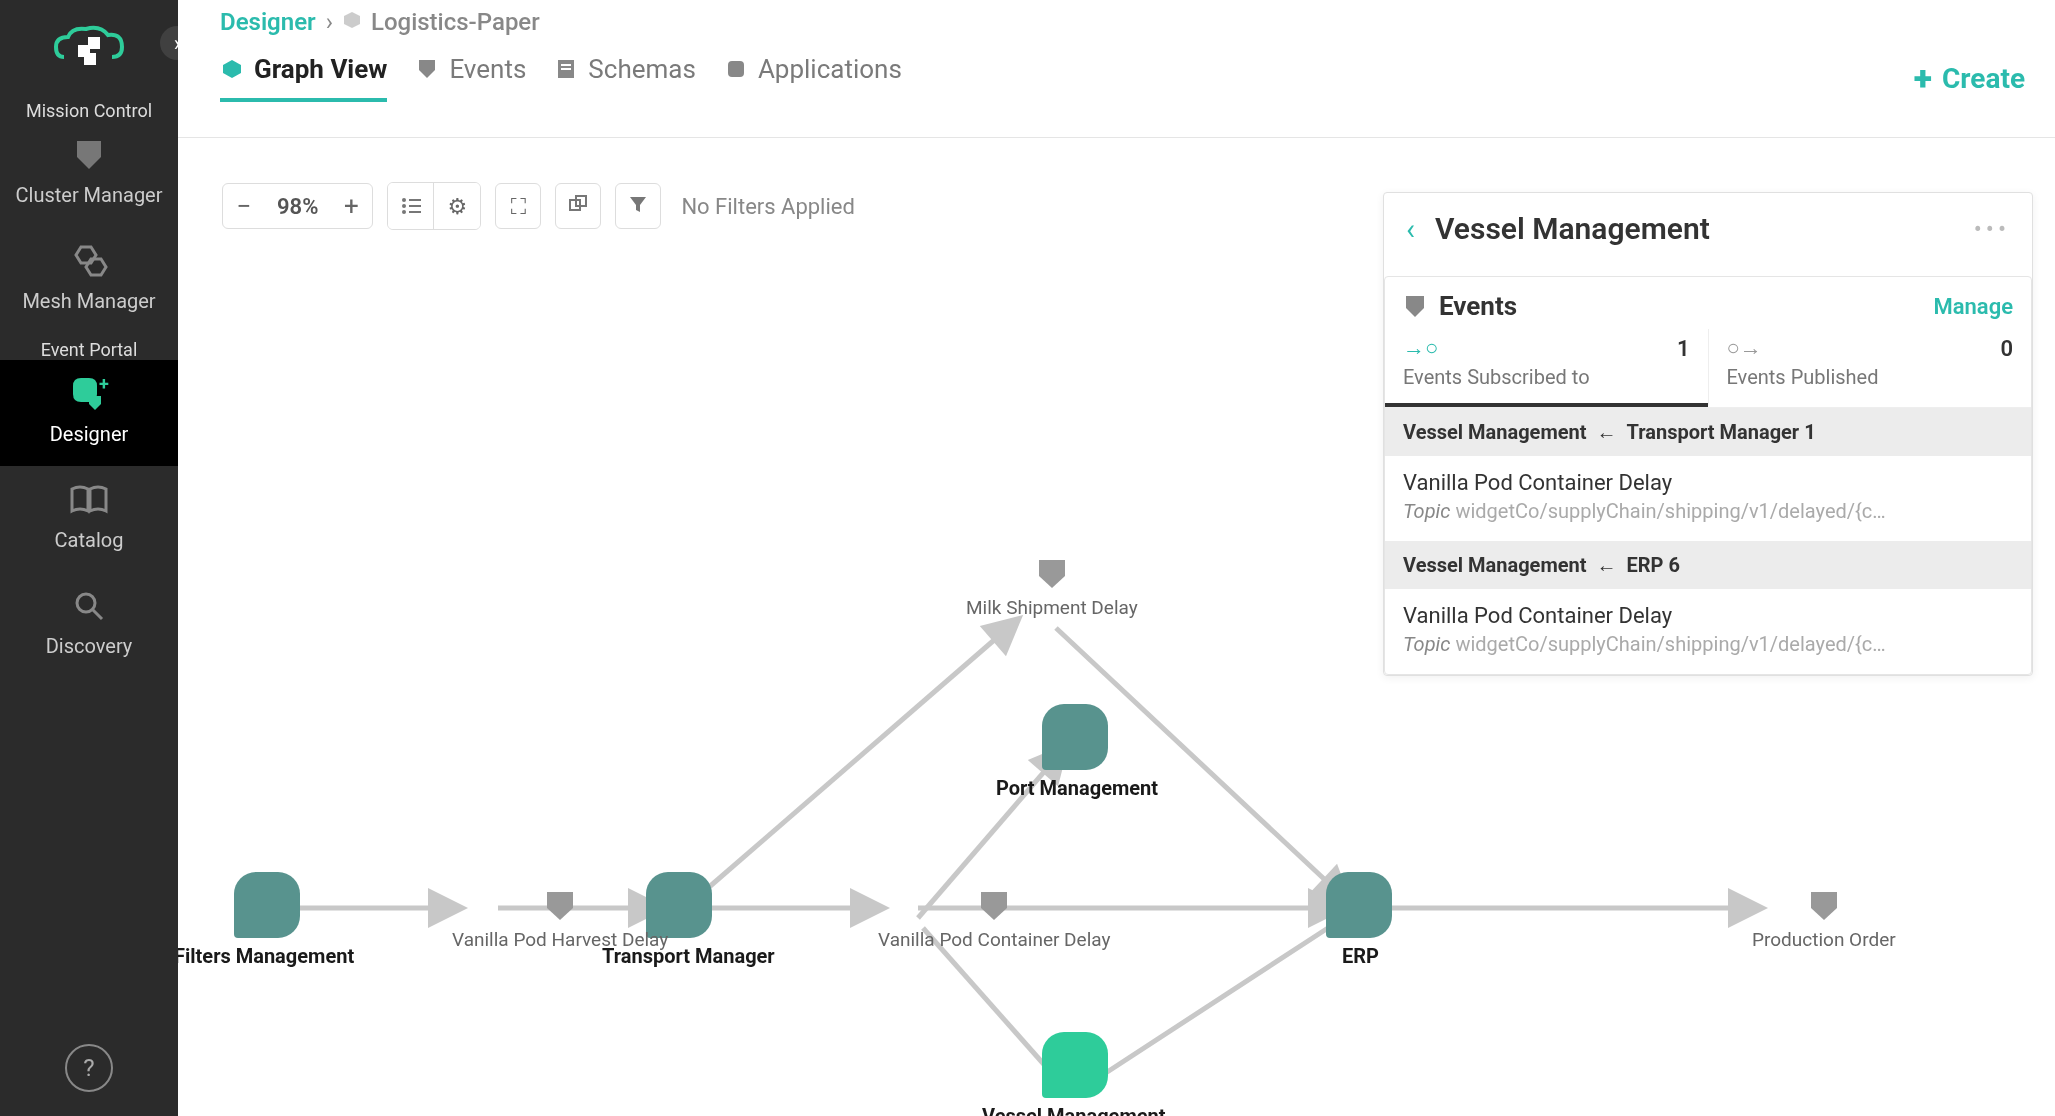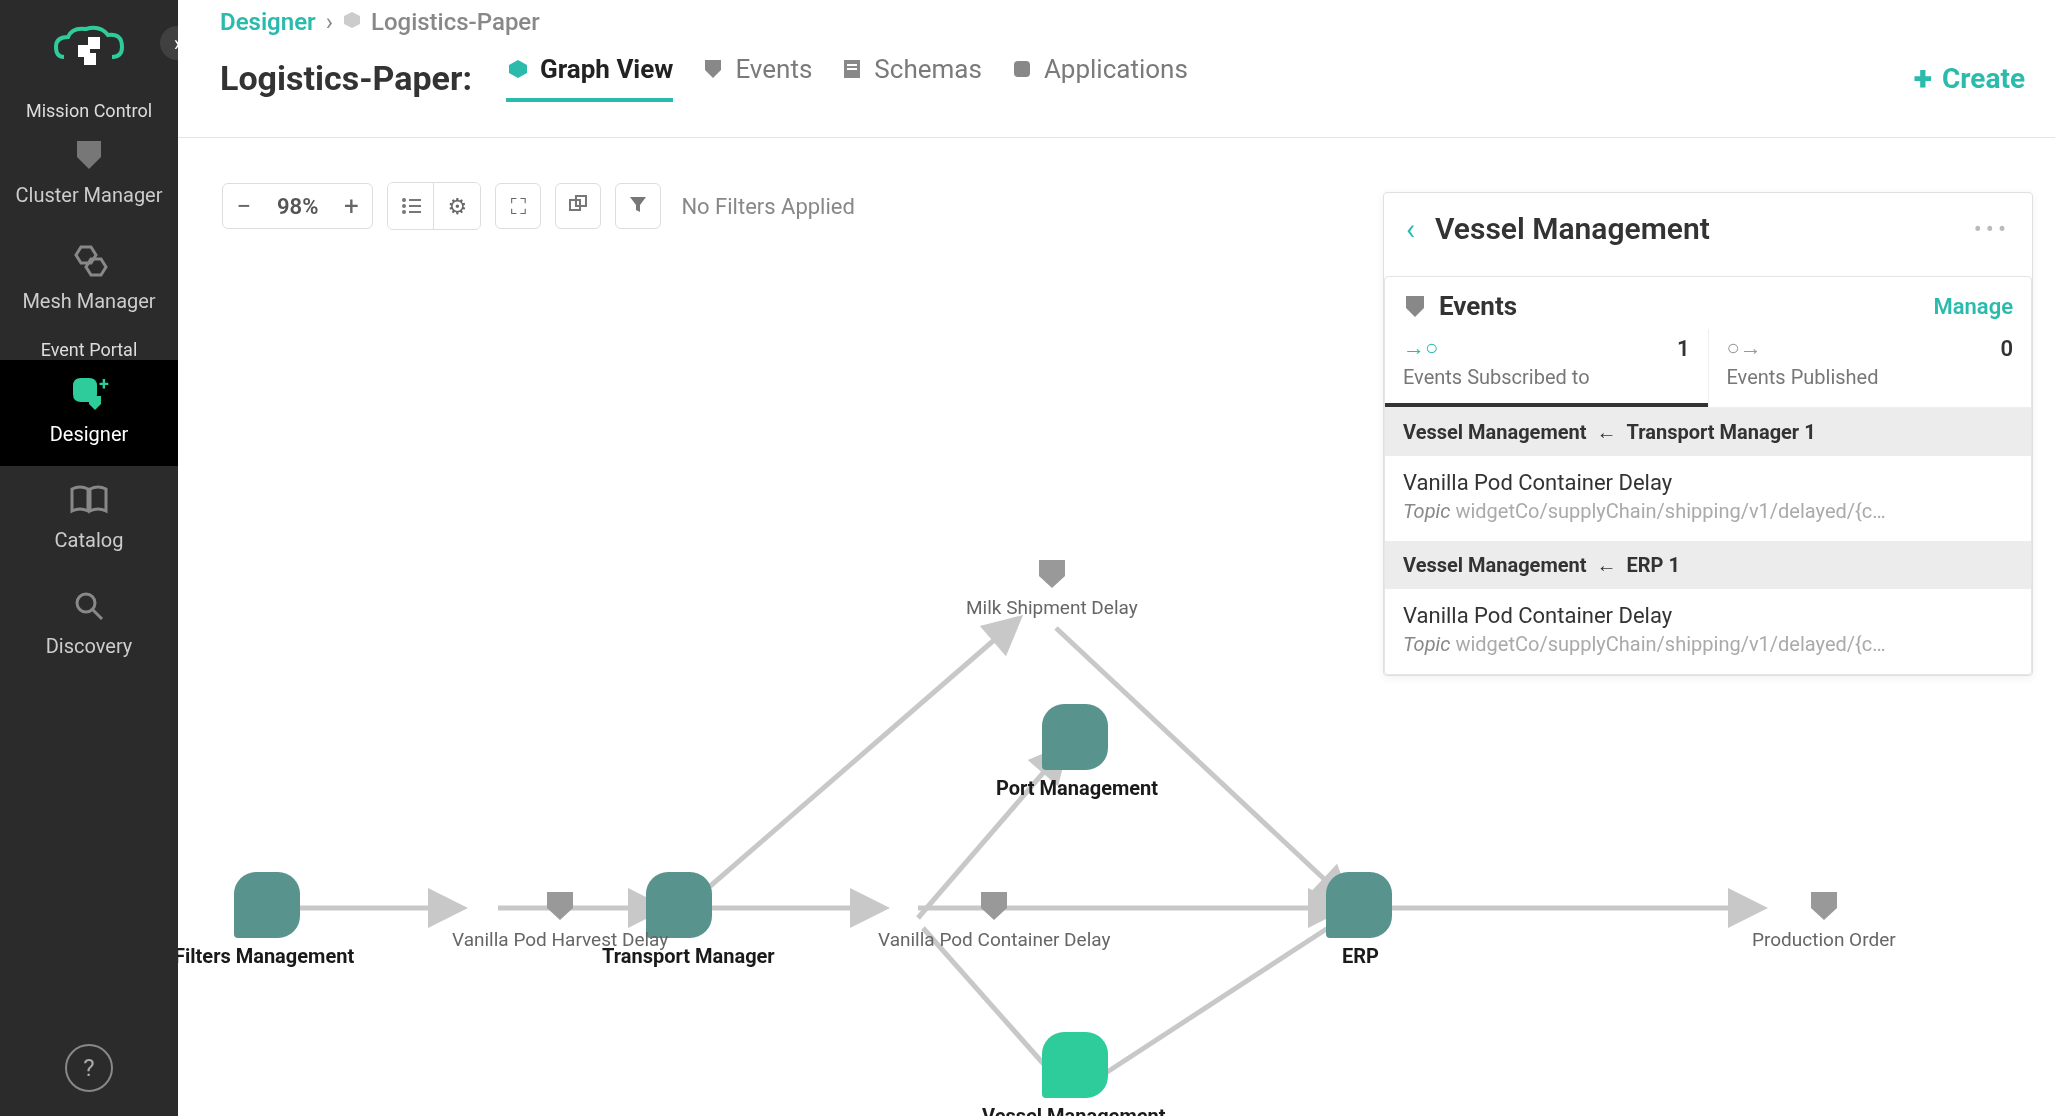--- a/index.html
+++ b/index.html
@@ -158,21 +158,20 @@
 <header class="header">
   <div class="breadcrumb">
     <span class="link">Designer</span>
     <span class="sep">›</span>
     <span class="hex-icon"><svg width="18" height="18" viewBox="0 0 18 18">
           <polygon points="9,1 17,5 17,13 9,17 1,13 1,5" fill="#ccc"></polygon>
         </svg></span>
     <span class="current">Logistics-Paper</span>
   </div>
   <div class="title-row">
-    <span class="page-title">Logistics-Paper:</span>
     <nav class="tabs">
       <div class="tab active">
         <span class="tab-icon">
             <svg width="22" height="22" viewBox="0 0 22 22">
               <polygon points="11,2 20,7 20,15 11,20 2,15 2,7" fill="#2bbbad"></polygon>
             </svg>
           </span>
         <span>Graph View</span>
       </div>
       <div class="tab">
@@ -355,21 +354,21 @@
         <div class="sp-entry-title">Vanilla Pod Container Delay</div>
         <div class="sp-entry-topic">
           <span class="it">Topic</span>
           <span>widgetCo/supplyChain/shipping/v1/delayed/{c…</span>
         </div>
       </div>
 
       <div class="sp-group-header">
         <span>Vessel Management</span>
         <span>←</span>
-        <span>ERP 1</span>
+        <span>ERP 6</span>
       </div>
       <div class="sp-entry">
         <div class="sp-entry-title">Vanilla Pod Container Delay</div>
         <div class="sp-entry-topic">
           <span class="it">Topic</span>
           <span>widgetCo/supplyChain/shipping/v1/delayed/{c…</span>
         </div>
       </div>
     </div>
   </aside>

